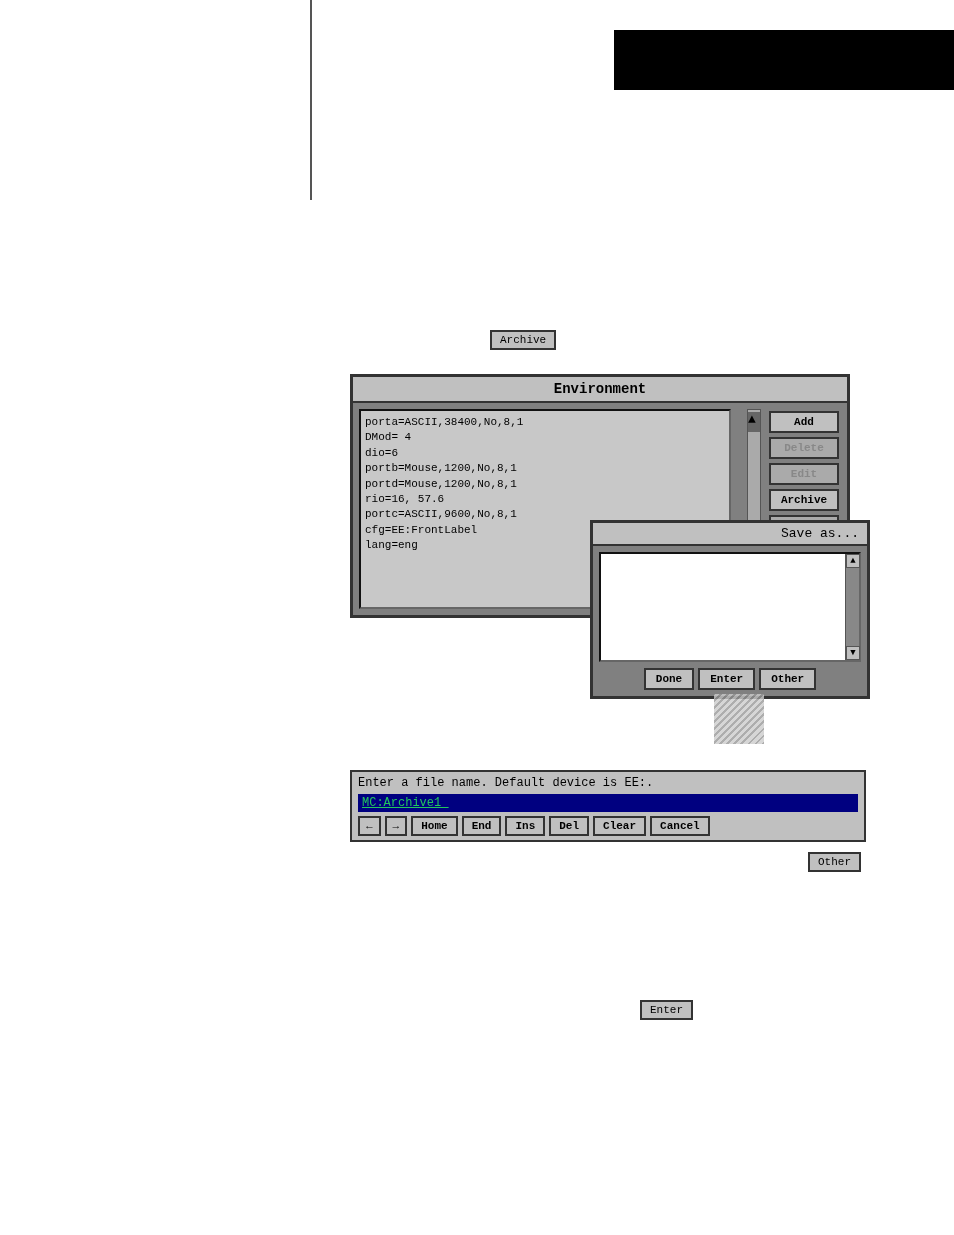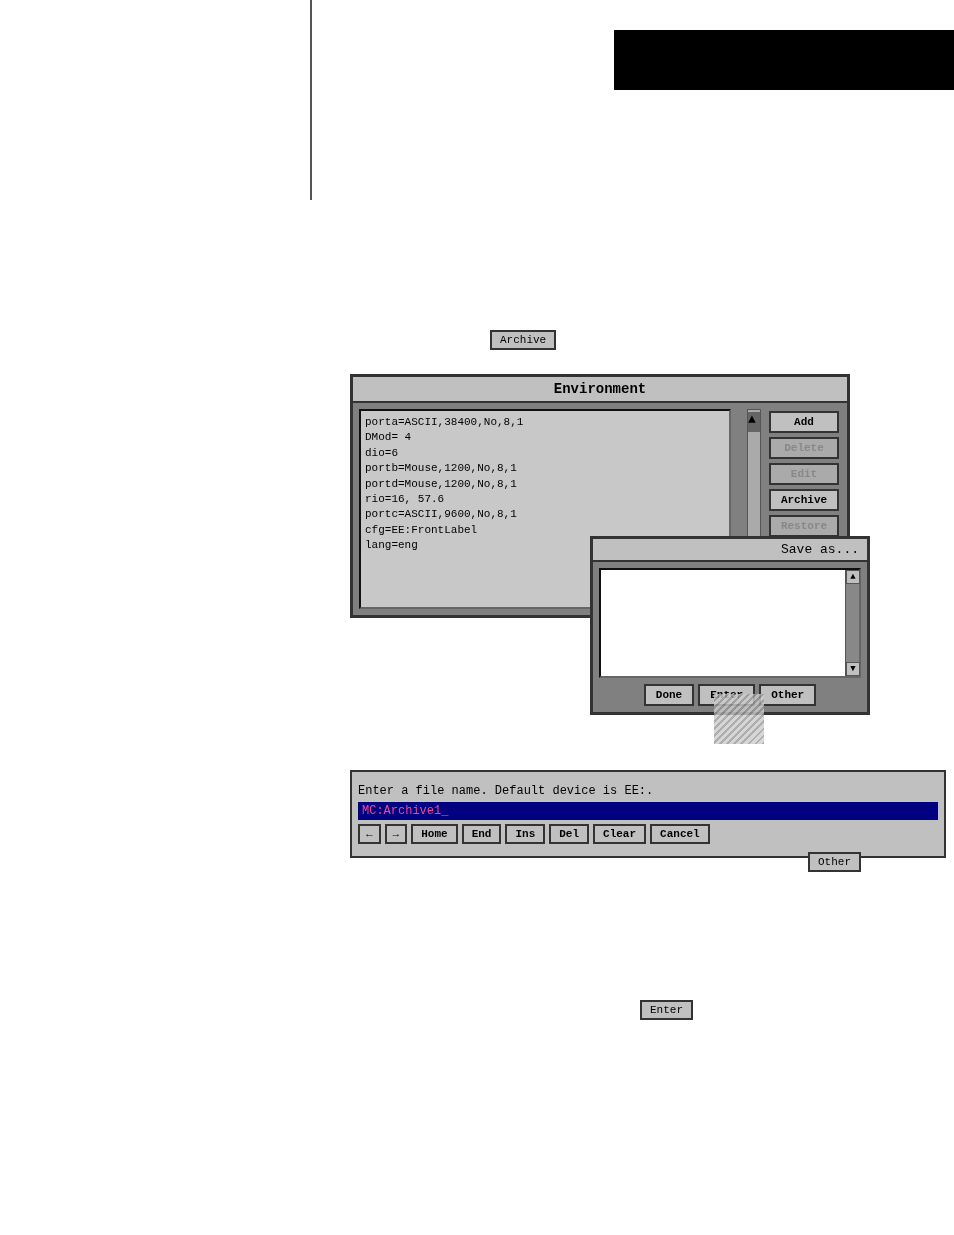--- a/index.html
+++ b/index.html
@@ -124,21 +124,21 @@
 
     .env-btn.disabled {
       color: #888;
       background: #aaa;
       cursor: default;
     }
 
     
     .save-as-dialog {
       position: absolute;
-      top: 536px;
+      top: 520px;
       left: 590px;
       width: 280px;
       background: #808080;
       border: 3px solid #333;
     }
 
     .save-as-title {
       background: #c0c0c0;
       text-align: right;
       font-size: 13px;
@@ -211,40 +211,41 @@
       font-size: 11px;
       cursor: pointer;
       font-weight: bold;
     }
 
     
     .status-area {
       position: absolute;
       top: 770px;
       left: 350px;
-      width: 596px;
-      background: #c0c0c0;
-      border: 2px solid #333;
-      padding: 12px 6px;
+      width: 516px;
+      background: #c0c0c0;
+      border: 2px solid #333;
+      padding: 4px 6px;
     }
 
     .status-text {
       font-family: 'Courier New', Courier, monospace;
       font-size: 12px;
       margin-bottom: 4px;
     }
 
     .input-field {
       background: #000080;
-      color: #ec4899;
+      color: #22c55e;
       font-family: 'Courier New', Courier, monospace;
       font-size: 12px;
       padding: 2px 4px;
       width: 100%;
       margin-bottom: 4px;
+      text-decoration: underline;
     }
 
     .toolbar-buttons {
       display: flex;
       gap: 4px;
       flex-wrap: wrap;
     }
 
     .toolbar-btn {
       padding: 2px 8px;

